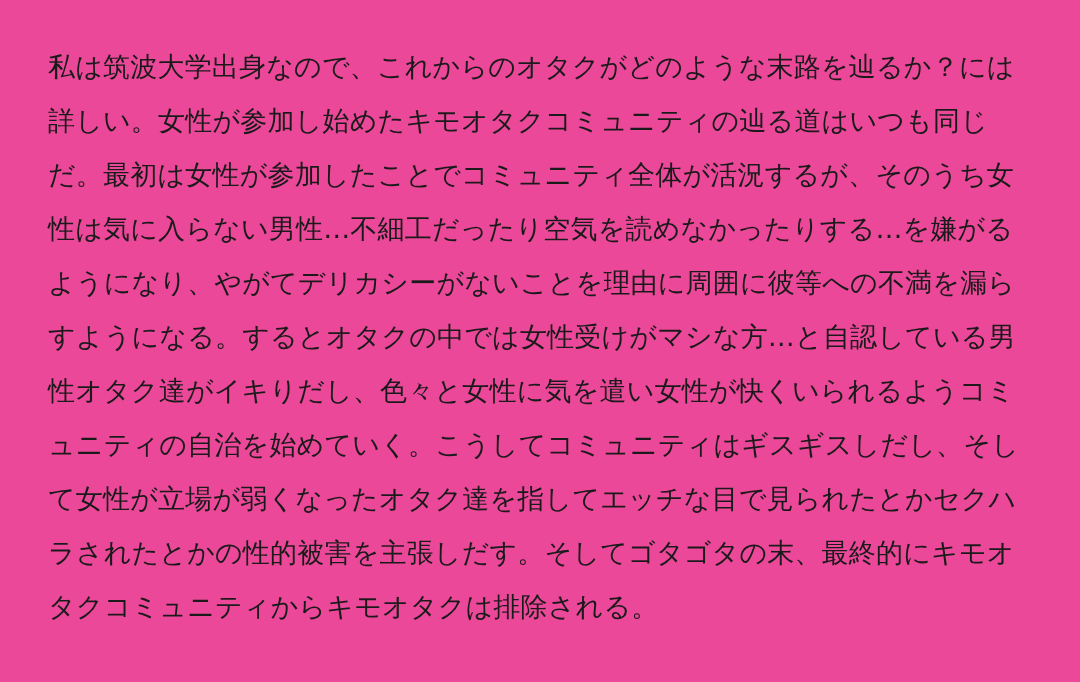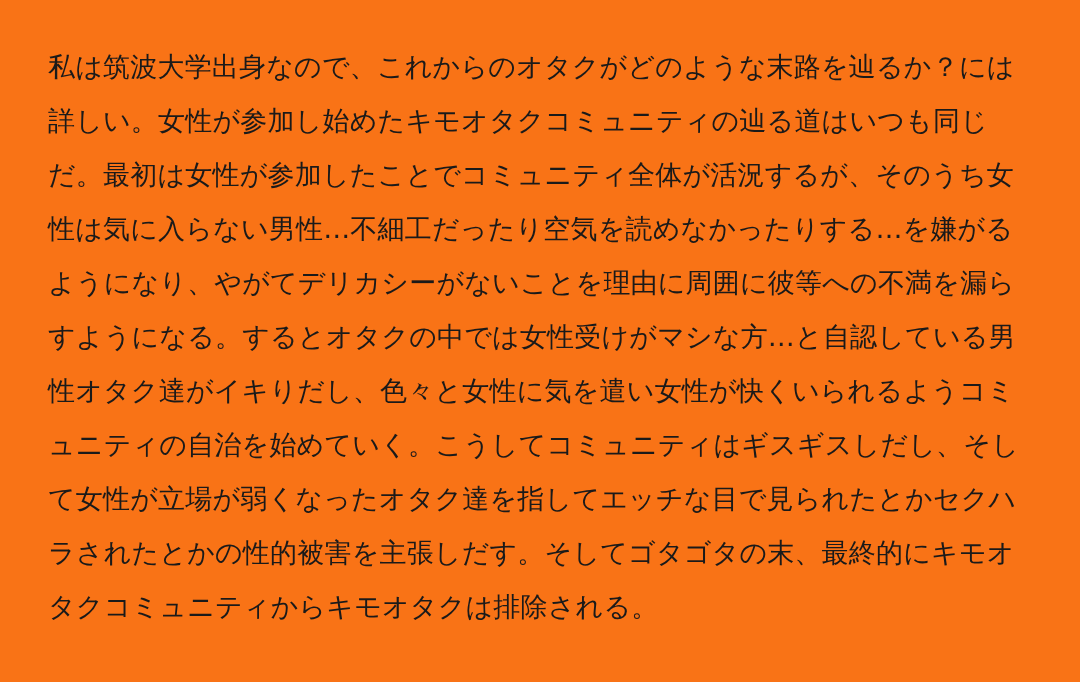--- a/index.html
+++ b/index.html
@@ -10,21 +10,21 @@
   body {
     width: 1080px;
     height: 682px;
     overflow: hidden;
     font-family: "DejaVu Sans", "Liberation Sans", sans-serif;
   }
   .page {
     box-sizing: border-box;
     width: 1080px;
     height: 682px;
-    background: #f97316;
+    background: #ec4899;
     padding: 40px 48px 16px 48px;
     display: block;
   }
   .article-body {
     color: #1a1a1a;
     font-size: 27px;
     line-height: 54px;
     letter-spacing: 0.2px;
     text-align: left;
     white-space: normal;

